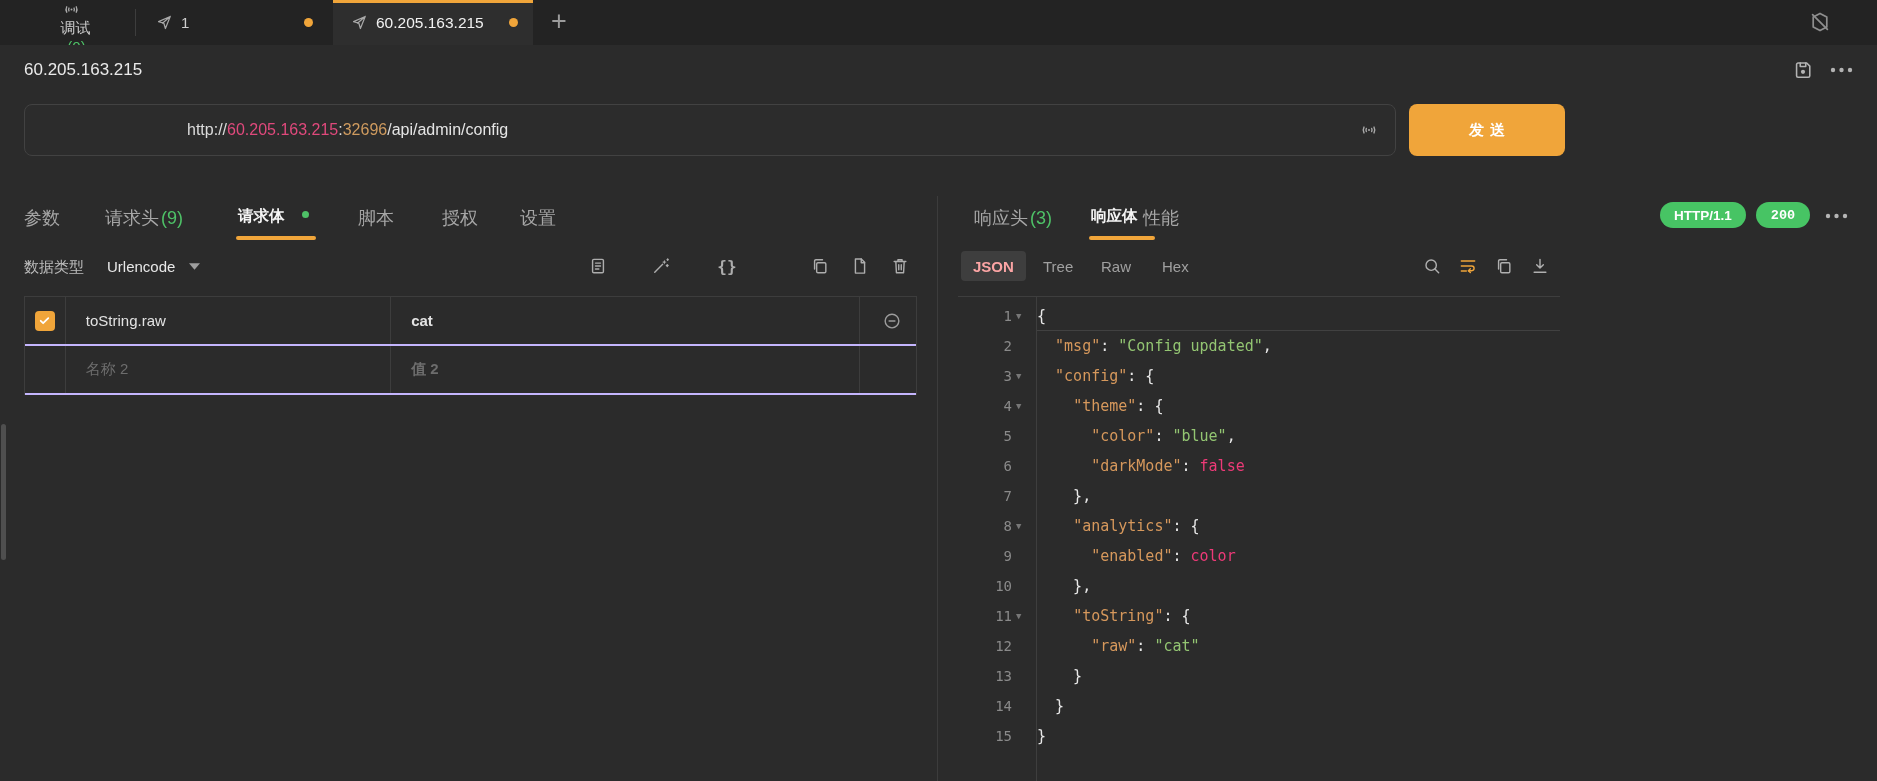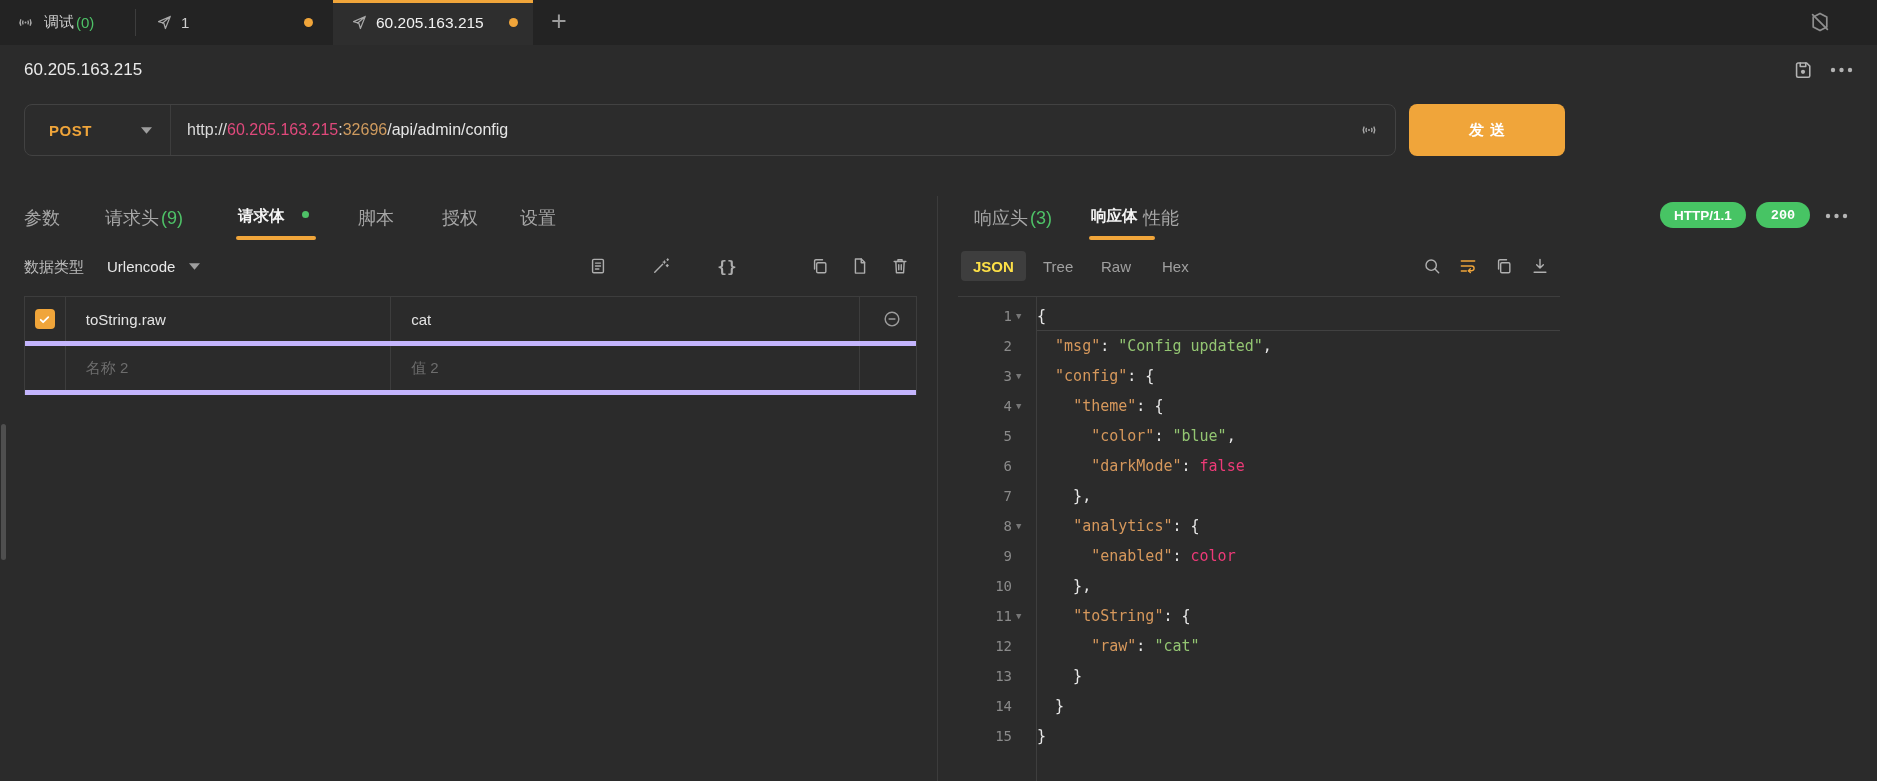--- a/index.html
+++ b/index.html
@@ -60,36 +60,36 @@
   
   .dtype-label{ position:absolute; left:24px; top:258px; color:#bdbdbd; }
   .dtype-select{ position:absolute; left:107px; top:258px; color:#e8e8e8; cursor:pointer; display:flex; align-items:center; }
   .dtype-select .caret{ margin-left:14px; color:#9e9e9e; }
   .tool-ic{ position:absolute; top:255px; width:22px; height:22px; color:#adadad; cursor:pointer;
             display:flex; align-items:center; justify-content:center; }
   .braces-ic{ font-size:16px; font-weight:bold; color:#adadad; font-family:"DejaVu Sans Mono",monospace; }
 
   
   .ptable{ position:absolute; left:24px; top:296px; width:893px; border:1px solid #3d3d3d; border-bottom:none; }
-  .prow{ display:flex; height:49px; border-bottom:5px solid #c4b5fd;gap:8px; }
+  .prow{ display:flex; height:49px; border-bottom:2px solid #c4b5fd;gap:8px; }
   .pcell{ display:flex; align-items:center; border-right:1px solid #3d3d3d; }
   .pcell:last-child{ border-right:none; }
   .c-check{ width:42px; justify-content:center; }
   .c-name{ width:326px; padding-left:12px; }
-  .c-value{ width:474px; padding-left:12px; }
+  .c-value{ width:474px; padding-left:12px;font-weight:bold; }
   .c-act{ width:49px; justify-content:center; color:#9c9c9c; }
   .cellval{ color:#e3e3e3; font-size:15px; }
   .placeholder{ color:#6d6d6d; }
   .checkbox{ width:20px; height:20px; border-radius:4px; background:#f0a53a; display:flex;
              align-items:center; justify-content:center; cursor:pointer; }
   .left-scrollbar{ position:absolute; left:1px; top:424px; width:5px; height:136px; border-radius:3px; background:#4f4f4f; }
 
   
   .view-chip{ position:absolute; top:251px; height:30px; padding:0 12px; background:#3e3e3e; border-radius:4px;
-              color:#fde047; font-weight:bold; font-size:15px; display:flex; align-items:center; cursor:pointer; }
+              color:#fca5a5; font-weight:bold; font-size:15px; display:flex; align-items:center; cursor:pointer; }
   .view-item{ position:absolute; top:258px; color:#a0a0a0; font-size:15px; cursor:pointer; }
   .resp-ic{ position:absolute; top:255px; width:22px; height:22px; color:#b0b0b0; cursor:pointer;
             display:flex; align-items:center; justify-content:center; }
   .resp-ic.orange{ color:#f0a53a; }
 
   
   .viewer{ position:absolute; left:958px; top:296px; width:602px; bottom:0;
            border-top:1px solid #3e3e3e; padding-top:4px; overflow:hidden; }
   .viewer::before{ content:""; position:absolute; left:78px; top:0; bottom:0; width:1px; background:#3e3e3e; }
   .cline{ position:relative; height:30px; display:flex; align-items:center;
@@ -99,21 +99,21 @@
   .fold{ width:24px; padding-left:4px; font-size:9px; color:#777; flex:none; cursor:pointer; }
   .ctext{ white-space:pre; margin-left:1px; }
   .tk-p{ color:#e8e8e8; } .tk-k{ color:#d6985c; } .tk-s{ color:#93c572; } .tk-b{ color:#ee3a78; }
 </style>
 </head>
 <body>
 
 <div class="app">
 
   <div class="tabbar">
-    <div class="tab" style="left:0;width:135px;padding-left:16px;">
+    <div class="tab" style="left:0;width:135px;padding-left:16px;flex-direction:column;">
       <span class="t-icon">
         <svg width="19" height="19" viewBox="0 0 24 24" class="ic">
             <path d="M6 8.5a7.5 7.5 0 0 0 0 7M18 8.5a7.5 7.5 0 0 1 0 7M8.8 10.2a4 4 0 0 0 0 3.6M15.2 10.2a4 4 0 0 1 0 3.6"></path>
             <circle cx="12" cy="12" r="1.2" fill="currentColor" stroke="none"></circle>
           </svg>
       </span>
       <span class="t-label">调试</span>
       <span class="count-green">(0)</span>
     </div>
     <div class="tab-sep" style="left:135px;"></div>
@@ -156,28 +156,20 @@
     <div class="tb-btn" style="left:1829px;top:21px;">
       <svg width="25" height="8" viewBox="0 0 25 8">
           <circle cx="4" cy="4" r="2.2" fill="currentColor"></circle>
           <circle cx="12.5" cy="4" r="2.2" fill="currentColor"></circle>
           <circle cx="21" cy="4" r="2.2" fill="currentColor"></circle>
         </svg>
     </div>
   </div>
 
   <div class="url-bar">
-    <div class="method">
-      <span class="m-label">POST</span>
-      <span class="caret">
-        <svg width="11" height="7" viewBox="0 0 10 6">
-            <path d="M0 0l5 6 5-6z" fill="currentColor"></path>
-          </svg>
-      </span>
-    </div>
     <div class="url-text"><span class="u-plain">http://</span><span class="u-host">60.205.163.215</span><span class="u-plain">:</span><span class="u-port">32696</span><span class="u-plain">/</span><span class="u-path">api/admin/config</span></div>
     <span class="url-signal">
       <svg width="20" height="20" viewBox="0 0 24 24" class="ic">
           <path d="M6 8.5a7.5 7.5 0 0 0 0 7M18 8.5a7.5 7.5 0 0 1 0 7M8.8 10.2a4 4 0 0 0 0 3.6M15.2 10.2a4 4 0 0 1 0 3.6"></path>
           <circle cx="12" cy="12" r="1.2" fill="currentColor" stroke="none"></circle>
         </svg>
     </span>
   </div>
   <button class="send-btn">发送</button>
 

